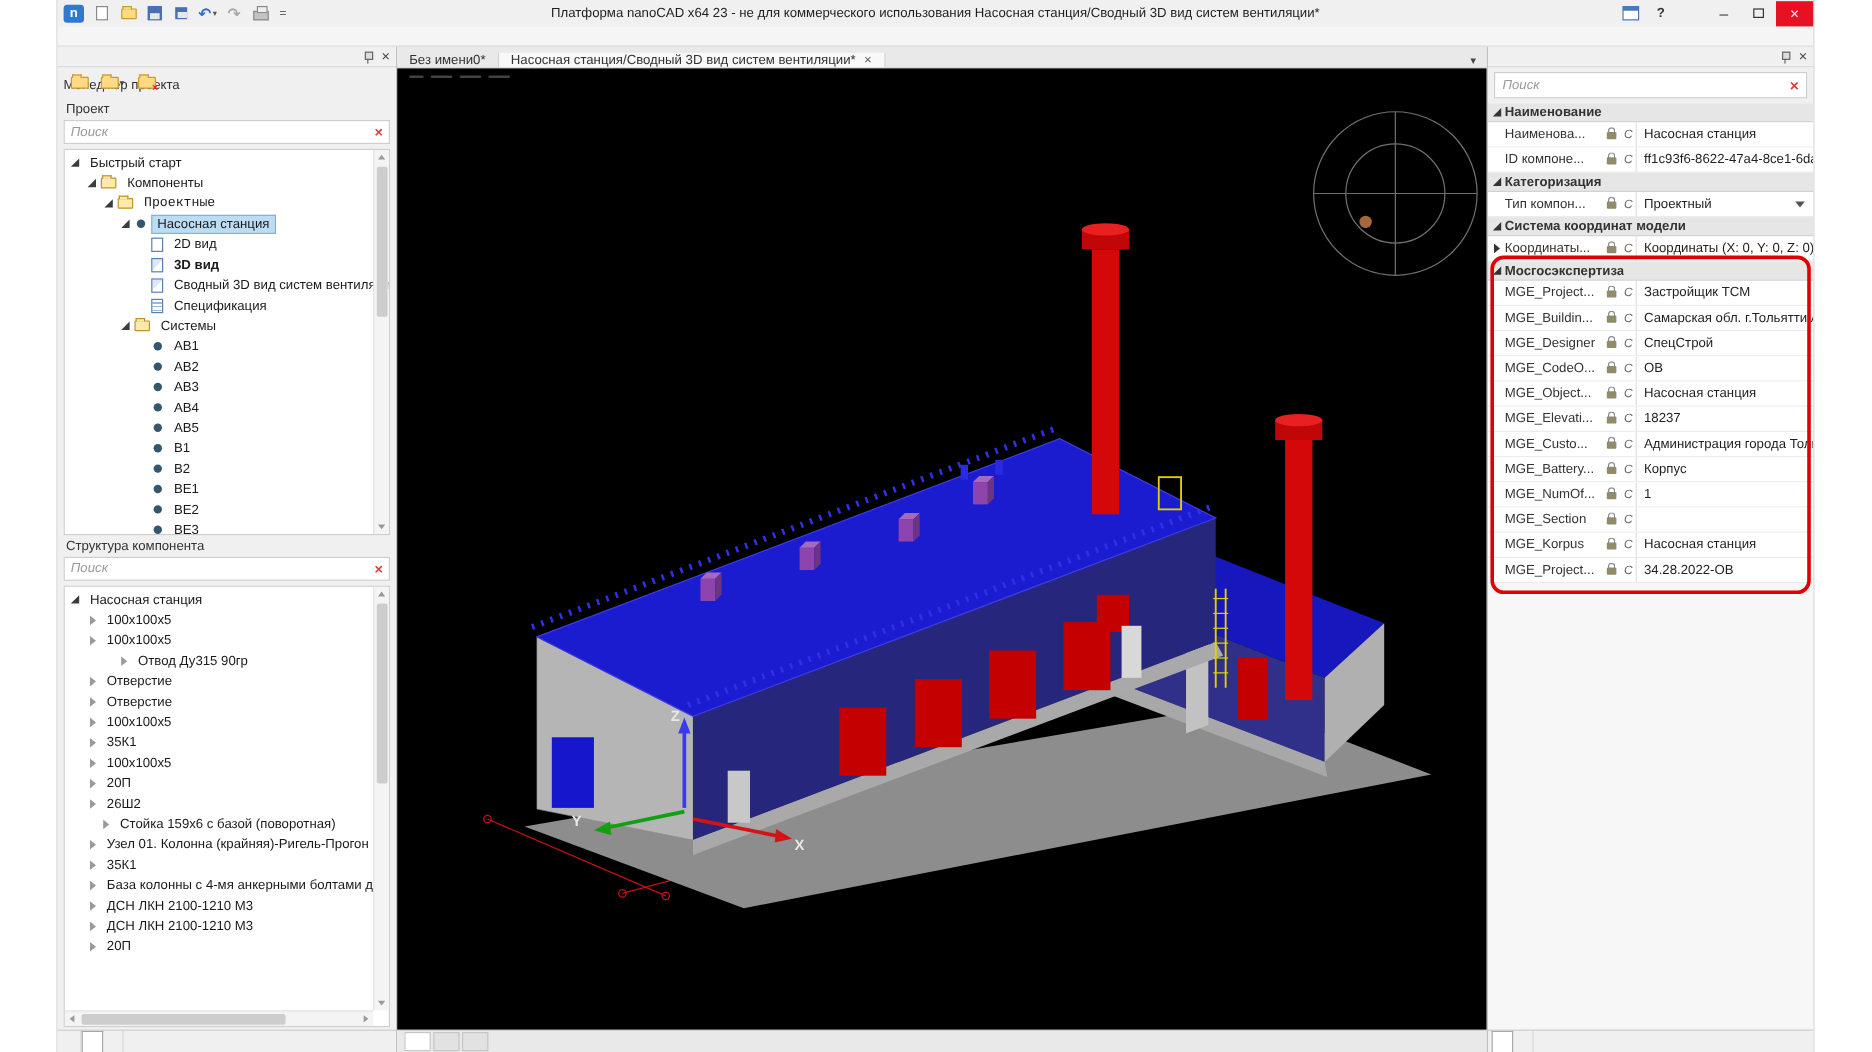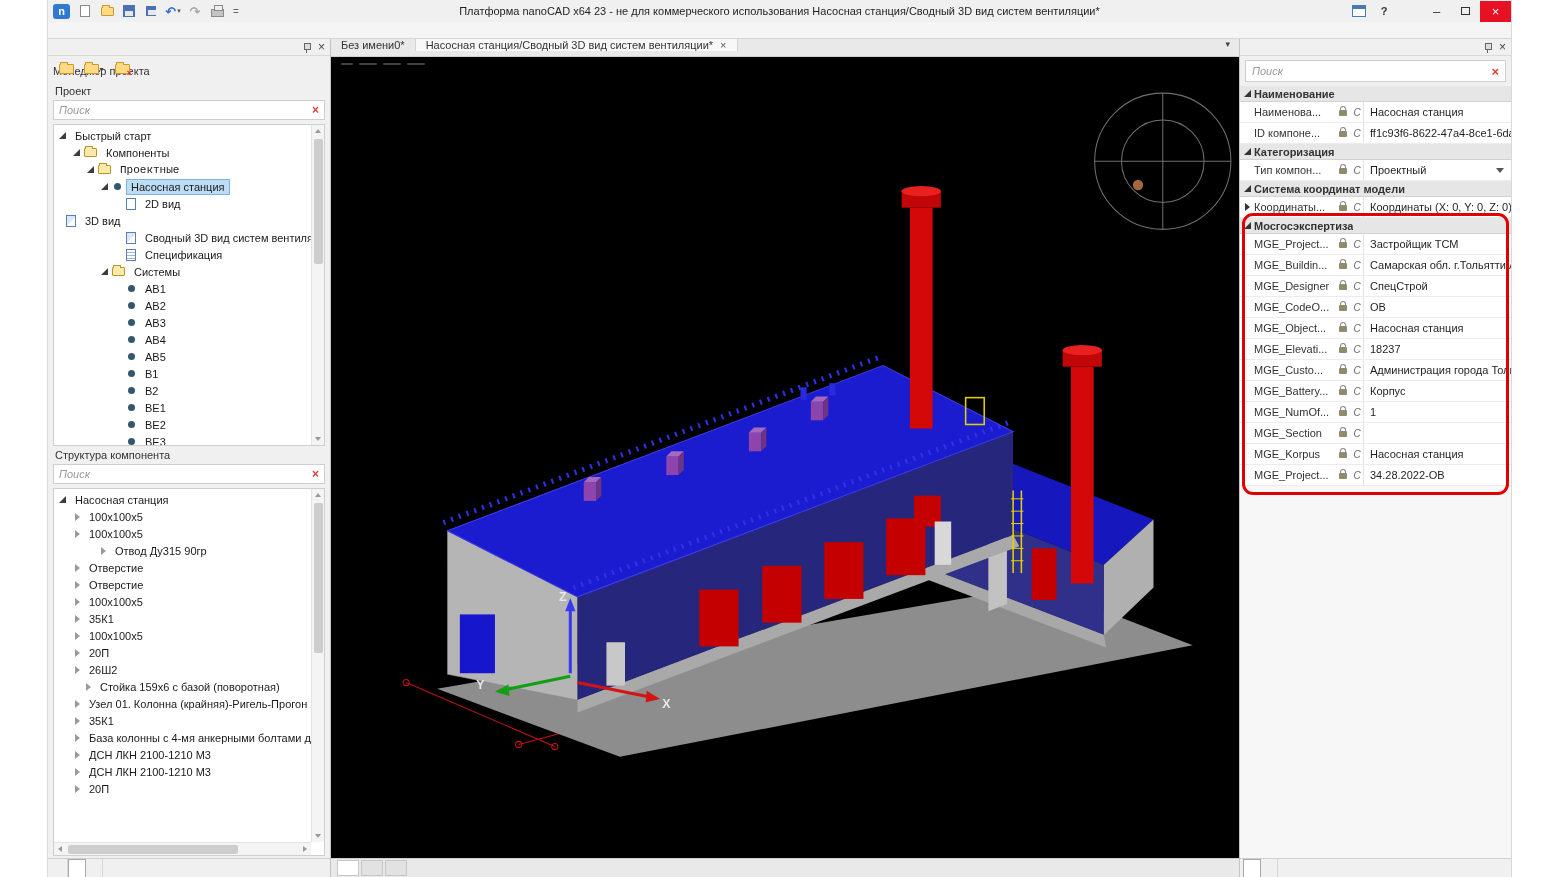--- a/index.html
+++ b/index.html
@@ -85,21 +85,21 @@
   .hsb .arr.lf { left:4px; border-right:4px solid #999; }
   .hsb .arr.rt { right:4px; border-left:4px solid #999; }
   .hsb .thumb { position:absolute; top:2px; left:14px; width:170px; height:9px; background:#cdcdcd; border-radius:2px; }
 
   .side-tabs { height:19px; background:#f0f0f0; border-top:1px solid #cfcfcf; display:flex; align-items:stretch; padding-left:3px; flex:none; }
   .side-tab { padding:2px 8px; color:#333; border-right:1px solid #d8d8d8; display:flex; align-items:center; white-space:nowrap; }
   .side-tab.active { background:#fff; border:1px solid #a8a8a8; border-bottom:none; }
 
   
   .center { flex:1; min-width:0; display:flex; flex-direction:column; }
-  .doc-tabs { height:18px; background:#e9e9e9; border-bottom:1px solid #cfcfcf; display:flex; align-items:flex-start; flex:none; }
+  .doc-tabs { height:18px; background:#e9e9e9; border-bottom:1px solid #cfcfcf; display:flex; align-items:flex-end; flex:none; }
   .doc-tab { padding:0 10px; display:flex; align-items:center; gap:7px; border-right:1px solid #d2d2d2; color:#333; white-space:nowrap; }
   .doc-tab.active { background:#f8f8f8; }
   .doc-close:empty { display:none; }
   .doc-close { color:#555; font-size:11px; line-height:1; }
   .tabs-dd { margin-left:auto; padding:0 9px; display:flex; align-items:center; color:#444; font-size:9px; }
 
   .viewport { flex:1; background:#000; position:relative; min-height:0; }
   .hud { position:absolute; top:6px; left:10px; display:flex; gap:6px; z-index:3; }
   .hud-item { background:rgba(120,120,120,.55); color:#ddd; border-radius:3px; padding:1px 9px; font-size:10px; line-height:14px; white-space:nowrap;}
   .hud-item.plus { padding:1px 6px; }
@@ -241,21 +241,21 @@
             <div class="trow sel" style="padding-left: 46px;">
               <span class="tm exp"></span>
               <span class="ico dot"></span>
               <span class="tl">Насосная станция</span>
             </div>
             <div class="trow" style="padding-left: 60px;">
               <span class="tm"></span>
               <span class="ico v2d"></span>
               <span class="tl">2D вид</span>
             </div>
-            <div class="trow" style="">
+            <div class="trow" style="padding-left: 60px; font-weight: bold;">
               <span class="tm"></span>
               <span class="ico v3d"></span>
               <span class="tl">3D вид</span>
             </div>
             <div class="trow" style="padding-left: 60px;">
               <span class="tm"></span>
               <span class="ico v3d"></span>
               <span class="tl">Сводный 3D вид систем вентиляции</span>
             </div>
             <div class="trow" style="padding-left: 60px;">

